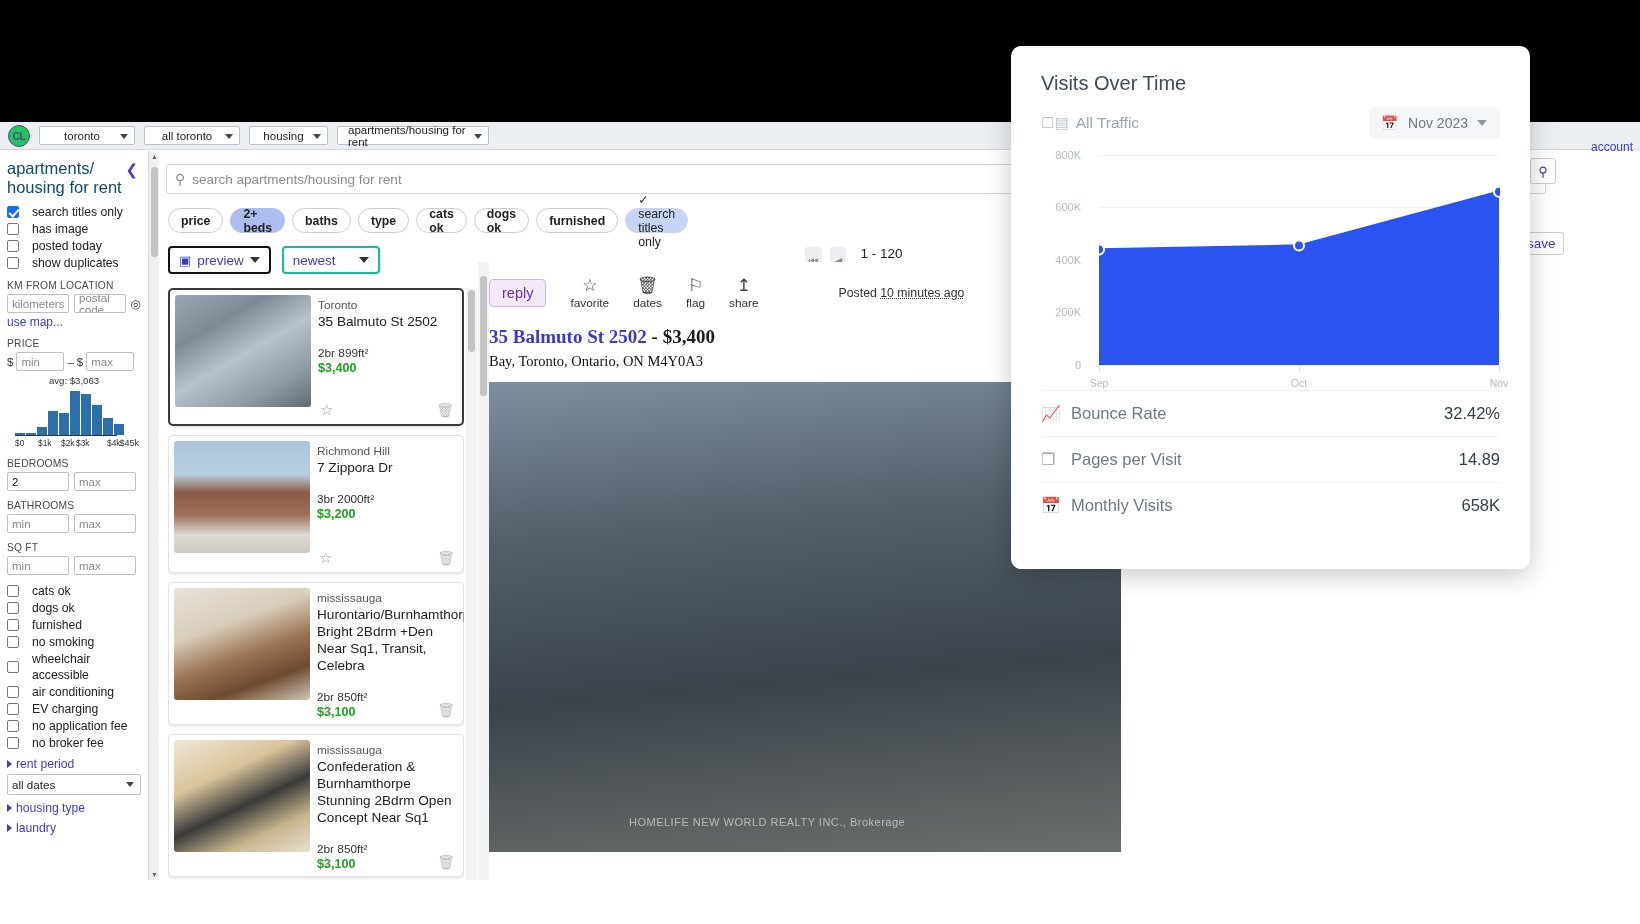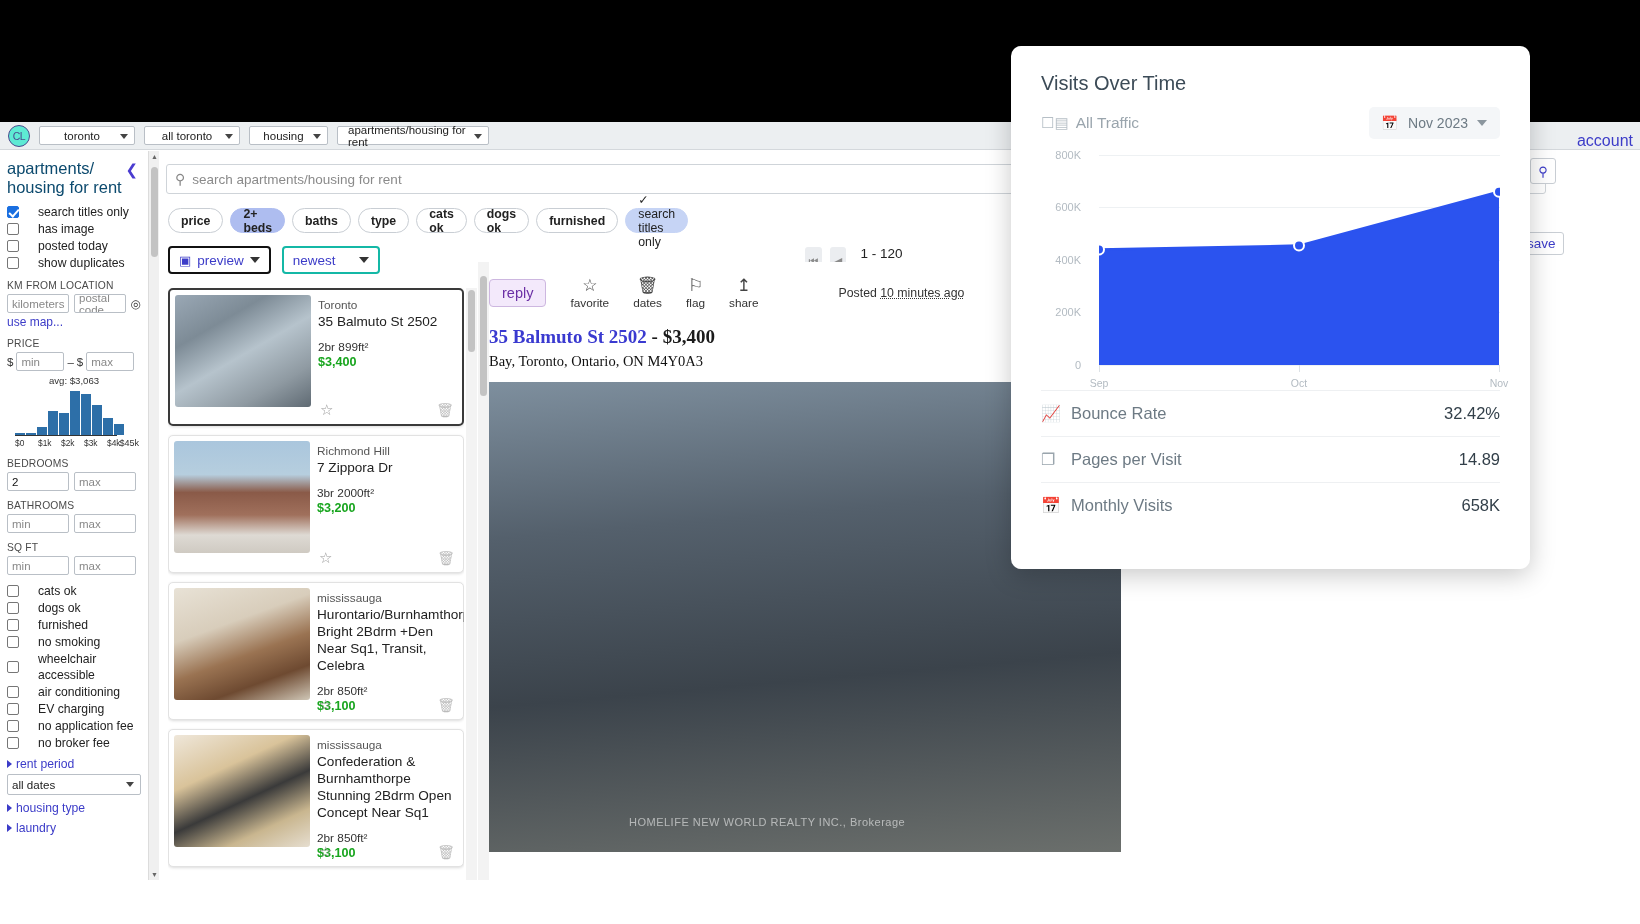--- a/index.html
+++ b/index.html
@@ -21,59 +21,59 @@
 
   
   .cl-topbar {
     position: absolute; left: 0; top: 0; width: 1640px; height: 28px;
     background: #eceff1; border-bottom: 1px solid #d4d8dc;
     display: flex; align-items: center; gap: 9px; padding: 0 8px;
   }
   .cl-logo {
     width: 22px; height: 22px; border-radius: 50%;
     border: 1.6px solid #4b4b8f; color: #4b4b8f;
-    font-size: 10.5px; font-weight: 400;
+    font-size: 10.5px; font-weight: 700;
     display: flex; align-items: center; justify-content: center;
-    letter-spacing: -0.4px; background: #5eead4;
+    letter-spacing: -0.4px; background: #22c55e;
   }
   .cl-select {
     height: 19px; background: #fff; border: 1px solid #b9bfc6; border-radius: 2px;
     font-size: 11.5px; color: #222; display: flex; align-items: center;
     justify-content: center; position: relative; padding: 0 20px 0 10px;
     min-width: 60px;
   }
   .cl-select .car {
     position: absolute; right: 6px; top: 50%; margin-top: -2px;
     border-left: 4px solid transparent; border-right: 4px solid transparent;
     border-top: 5px solid #444;
   }
   .sel-toronto { width: 96px; }
   .sel-alltoronto { width: 96px; }
   .sel-housing { width: 79px; }
   .sel-apts { width: 152px; }
   .cl-account {
-    position: absolute; right: 7px; top: 10px;
-    font-size: 16px; color: #3c3cc8;
+    position: absolute; right: 7px; top: 18px;
+    font-size: 12px; color: #3c3cc8;
   }
 
   
   .cl-sidebar {
     position: absolute; left: 0; top: 29px; width: 148px; height: 729px;
     background: #fff; padding: 8px 7px 0 7px; overflow: hidden;
   }
   .side-title {
     color: #0c4a6e; font-size: 16.5px; line-height: 19px;
     font-weight: 400; margin: 0 0 7px 0; padding-right: 14px;
   }
   .side-collapse {
     position: absolute; right: 10px; top: 10px;
     color: #4a3cd0; font-size: 15px; cursor: pointer;
   }
   .cb-row {
-    display: flex; align-items: center; gap: 19px;
+    display: flex; align-items: center; gap: 13px;
     font-size: 12.2px; color: #222; margin-bottom: 1px; line-height: 16px;
   }
   .cbx {
     width: 12px; height: 12px; border: 1px solid #767676;
     background: #fff; border-radius: 2px; flex: 0 0 12px;
   }
   .cbx.on {
     background: #1a6fe0; border-color: #1a6fe0; position: relative;
   }
   .cbx.on::after {
@@ -194,21 +194,21 @@
     position: relative; min-height: 138px;
   }
   .card.active { border: 2px solid #3a3a3a; }
   .card-thumb {
     width: 136px; height: 112px; border-radius: 3px;
     background-size: cover; background-position: center; flex: 0 0 136px;
   }
   .card-body { flex: 1; min-width: 0; padding-top: 3px; }
   .c-city { font-size: 11.8px; color: #555; line-height: 15px; }
   .c-title { font-size: 13.6px; color: #222; line-height: 17px; }
-  .c-meta { font-size: 11.8px; color: #333; margin-top: 10px; }
+  .c-meta { font-size: 11.8px; color: #333; margin-top: 16px; }
   .c-price { font-size: 12.6px; color: #18a51e; font-weight: 700; margin-top: 1px; }
   .card-acts {
     position: absolute; left: 150px; right: 8px; bottom: 5px;
     display: flex; justify-content: space-between; align-items: center;
   }
   .ico-star { font-size: 15px; color: #9a9a9a; }
   .ico-trash { font-size: 14px; color: #bbb; }
   .res-scroll {
     position: absolute; left: 306px; top: 137px; width: 11px; height: 592px;
     background: #f3f3f3;
@@ -450,21 +450,21 @@
           <i class="hist-bar" style="height:44px"></i>
           <i class="hist-bar" style="height:41px"></i>
           <i class="hist-bar" style="height:30px"></i>
           <i class="hist-bar" style="height:17px"></i>
           <i class="hist-bar" style="height:11px"></i>
         </div>
         <div class="hist-axis">
           <span style="left:0">$0</span>
           <span style="left:23px">$1k</span>
           <span style="left:46px">$2k</span>
-          <span style="left:69px">$3k</span>
+          <span style="left:61px">$3k</span>
           <span style="left:92px">$4k</span>
           <span class="hist-arrow">$45k</span>
         </div>
       </div>
 
       <div class="side-hdr">BEDROOMS</div>
       <div class="row-2">
         <div class="mini-in" style="width:62px;color:#111">2</div>
         <div class="mini-in" style="width:62px">max</div>
       </div>

